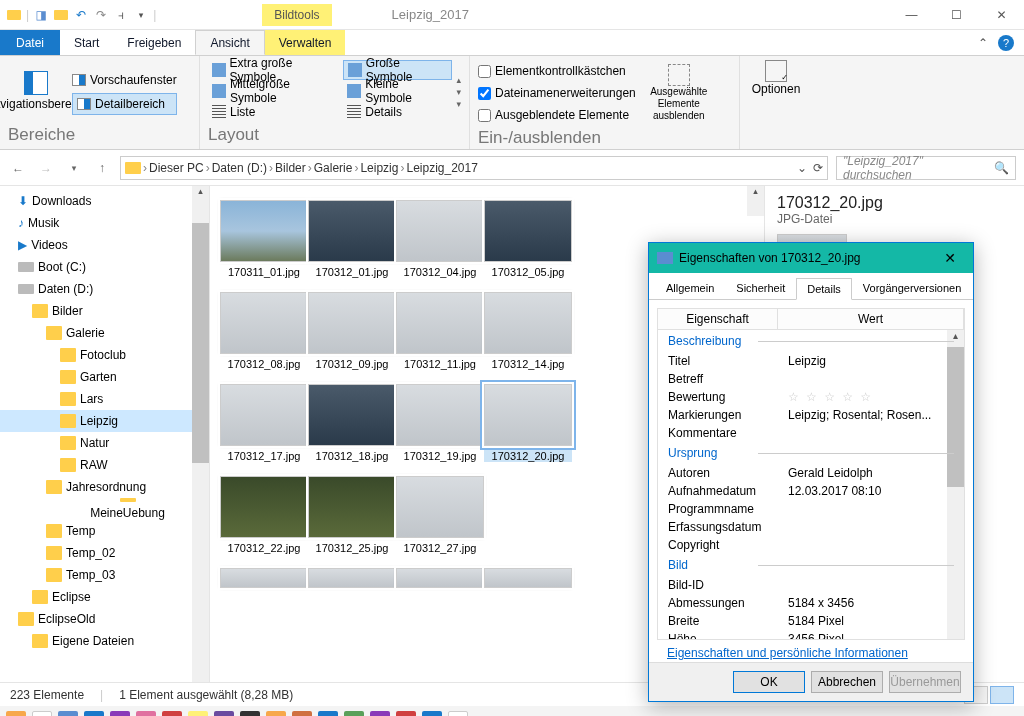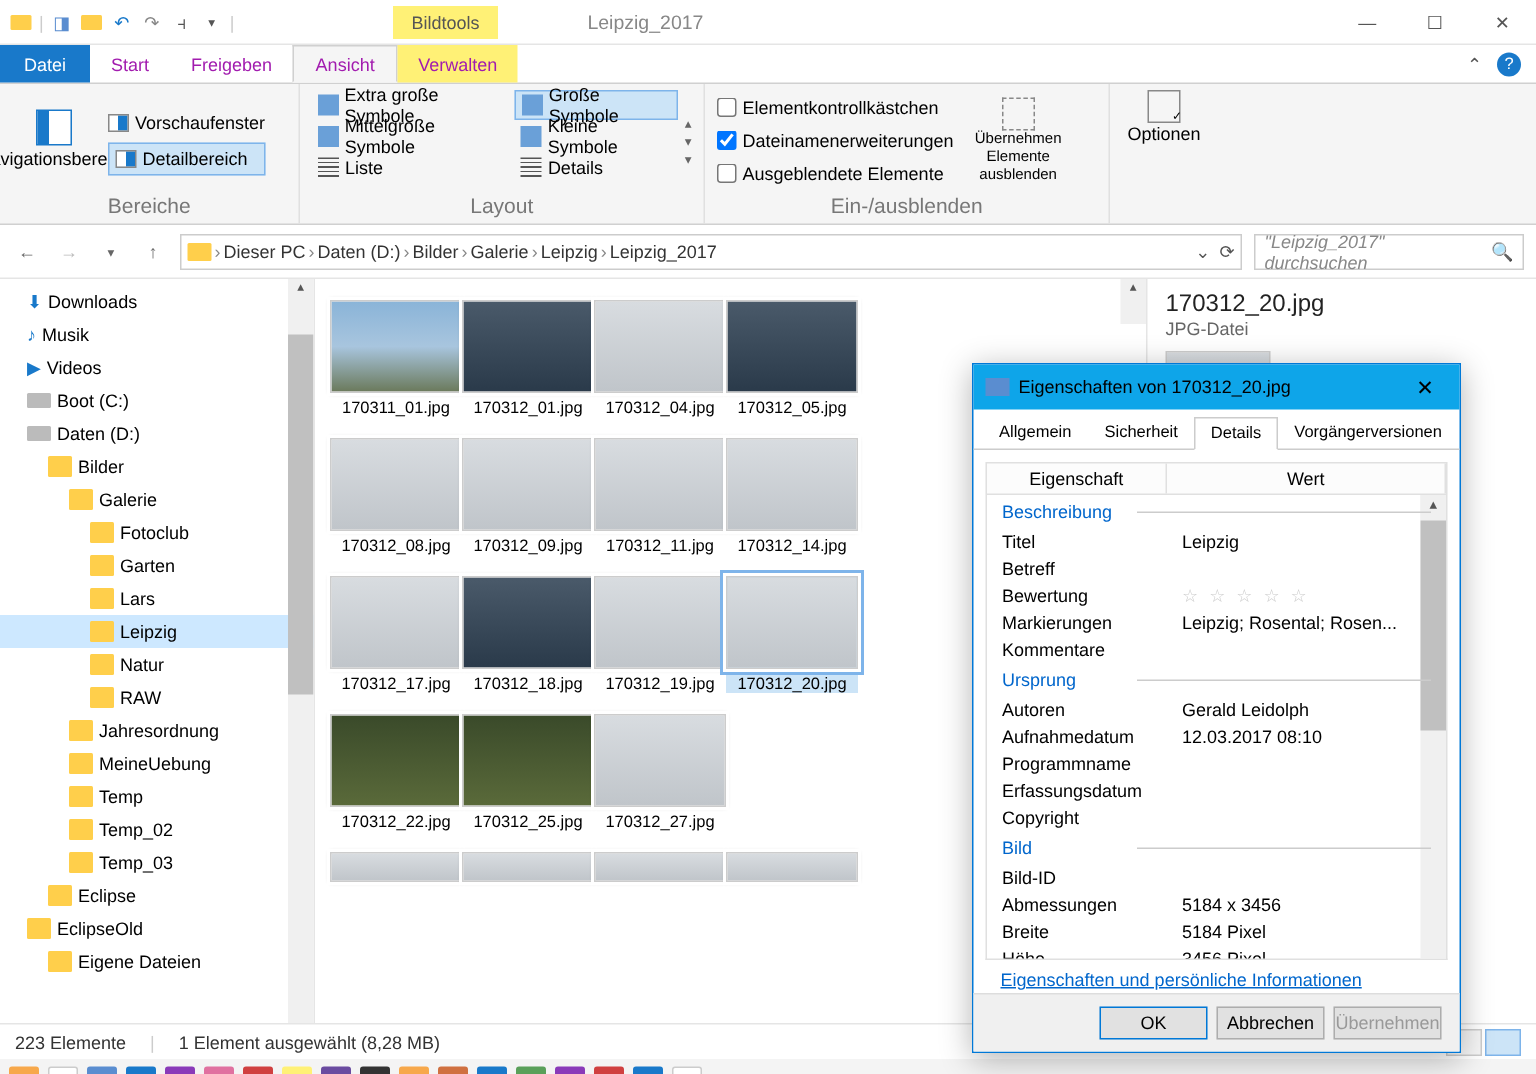--- a/index.html
+++ b/index.html
@@ -11,30 +11,30 @@
 .qat-icon { width: 16px; height: 16px; display: inline-flex; justify-content: center; align-items: center; }
 .folder-ico { background: #ffcf4b; width: 14px; height: 10px; border-radius: 1px; display: inline-block; }
 .ribbon-context { background: #fff176; padding: 4px 12px; font-size: 12px; color: #555; margin-left: 100px; }
 .window-title { margin-left: 60px; color: #888; font-size: 13px; }
 .win-controls { margin-left: auto; display: flex; }
 .win-btn { width: 45px; height: 30px; display: flex; align-items: center; justify-content: center; color: #555; }
 
 
 .ribbon-tabs { height: 26px; display: flex; align-items: stretch; border-bottom: 1px solid #d0d0d0; background: #fff; }
 .file-tab { background: #1979ca; color: #fff; padding: 0 16px; display: flex; align-items: center; font-size: 12px; }
-.tab { padding: 0 14px; display: flex; align-items: center; color: #a21caf; }
+.tab { padding: 0 14px; display: flex; align-items: center; color: #0f172a; }
 .tab.active { border: 1px solid #d0d0d0; border-bottom: 1px solid #f5f5f5; background: #f5f5f5; }
 .tab.context { background: #fff176; }
 .ribbon-help { margin-left: auto; display: flex; align-items: center; gap: 10px; padding-right: 10px; }
 .help-circle { width: 16px; height: 16px; border-radius: 50%; background: #1979ca; color: #fff; display: inline-flex; align-items: center; justify-content: center; font-size: 11px; }
 
 
 .ribbon { height: 94px; background: #f5f5f5; border-bottom: 1px solid #d0d0d0; display: flex; }
 .group { border-right: 1px solid #e0e0e0; padding: 4px 8px; display: flex; flex-direction: column; justify-content: space-between; }
-.group-label { text-align: center; color: #777; font-size: 14px; padding-top: 2px; }
+.group-label { text-align: left; color: #777; font-size: 17px; padding-top: 2px; }
 .group-content { display: flex; gap: 8px; flex: 1; }
 .big-btn { display: flex; flex-direction: column; align-items: center; justify-content: center; width: 56px; text-align: center; font-size: 11px; line-height: 1.2; }
 .chk-row { display: flex; align-items: center; gap: 4px; font-size: 12px; height: 22px; }
 .chk-row input { width: 13px; height: 13px; }
 .chk-row.pressed { background: #cce4f7; border: 1px solid #7eb4ea; padding: 0 4px; }
 .layout-list { display: flex; flex-direction: column; gap: 1px; }
 .layout-item { display: flex; align-items: center; gap: 4px; font-size: 12px; height: 20px; padding: 0 4px; }
 .layout-item.sel { background: #cce4f7; border: 1px solid #7eb4ea; }
 .layout-ico { width: 14px; height: 14px; display: inline-block; }
 
@@ -69,21 +69,21 @@
 .thumb-name { font-size: 11px; overflow: hidden; text-overflow: ellipsis; white-space: nowrap; }
 .content-scroll { width: 17px; background: #f0f0f0; position: absolute; right: 0; top: 0; height: 30px; }
 
 .preview-pane { width: 260px; border-left: 1px solid #e5e5e5; padding: 8px 12px; }
 .preview-title { font-size: 16px; color: #222; }
 .preview-type { font-size: 12px; color: #666; margin-bottom: 8px; }
 .preview-img { width: 70px; height: 50px; background: linear-gradient(to bottom, #d8dce0, #c0c5ca); border: 1px solid #ccc; }
 
 
 .propdlg { position: absolute; left: 648px; top: 242px; width: 326px; height: 460px; background: #fff; border: 1px solid #0078d7; box-shadow: 0 4px 20px rgba(0,0,0,0.3); display: flex; flex-direction: column; }
-.propdlg-title { height: 30px; display: flex; align-items: center; padding: 0 8px; background: #0ea5e9; }
+.propdlg-title { height: 30px; display: flex; align-items: center; padding: 0 8px; background: #14b8a6; }
 .propdlg-title-icon { width: 16px; height: 12px; background: #5a8dd0; margin-right: 6px; }
 .propdlg-close { margin-left: auto; width: 30px; text-align: center; font-size: 14px; }
 .propdlg-tabs { display: flex; border-bottom: 1px solid #ccc; padding: 0 6px; margin-top: 4px; }
 .propdlg-tab { padding: 4px 10px; border: 1px solid transparent; font-size: 11px; }
 .propdlg-tab.active { border: 1px solid #ccc; border-bottom: 1px solid #fff; background: #fff; position: relative; top: 1px; }
 .propdlg-body { flex: 1; padding: 8px; overflow: hidden; position: relative; }
 .prop-header { display: flex; border: 1px solid #e0e0e0; background: #fcfcfc; text-align: center; }
 .prop-header div { padding: 3px 8px; border-right: 1px solid #e0e0e0; }
 .prop-list { border: 1px solid #e0e0e0; border-top: none; height: 310px; overflow: hidden; position: relative; }
 .prop-section { color: #0066cc; padding: 4px 10px; font-size: 12px; position: relative; }
@@ -222,21 +222,21 @@
             <input type="checkbox" checked="" style="">
             <span>Dateinamenerweiterungen</span>
           </label>
         <label class="chk-row">
             <input type="checkbox" style="">
             <span>Ausgeblendete Elemente</span>
           </label>
       </div>
       <div class="big-btn" style="width:70px">
         <div style="width:22px;height:22px;border:1px dashed #888"></div>
-        <span style="font-size:10px">Übernehmen Elemente ausblenden</span>
+        <span style="font-size:10px">Ausgewählte Elemente ausblenden</span>
       </div>
     </div>
     <div class="group-label">Ein-/ausblenden</div>
   </div>
 
   <div class="group" style="width:70px;border-right:none">
     <div class="big-btn">
       <div style="width:22px;height:22px;background:#f5f5f5;border:1px solid #888;position:relative">
           <span style="position:absolute;right:-2px;bottom:-2px;font-size:8px">✓</span>
         </div>
@@ -338,21 +338,21 @@
         <span>Natur</span>
       </div>
       <div class="tree-item" style="padding-left: 60px;">
         <span class="tree-ico tree-folder"></span>
         <span>RAW</span>
       </div>
       <div class="tree-item" style="padding-left: 46px;">
         <span class="tree-ico tree-folder"></span>
         <span>Jahresordnung</span>
       </div>
-      <div class="tree-item" style="padding-left: 46px;">
+      <div class="tree-item" style="padding-left: 46px; flex-direction: column;">
         <span class="tree-ico tree-folder"></span>
         <span>MeineUebung</span>
       </div>
       <div class="tree-item" style="padding-left: 46px;">
         <span class="tree-ico tree-folder"></span>
         <span>Temp</span>
       </div>
       <div class="tree-item" style="padding-left: 46px;">
         <span class="tree-ico tree-folder"></span>
         <span>Temp_02</span>

